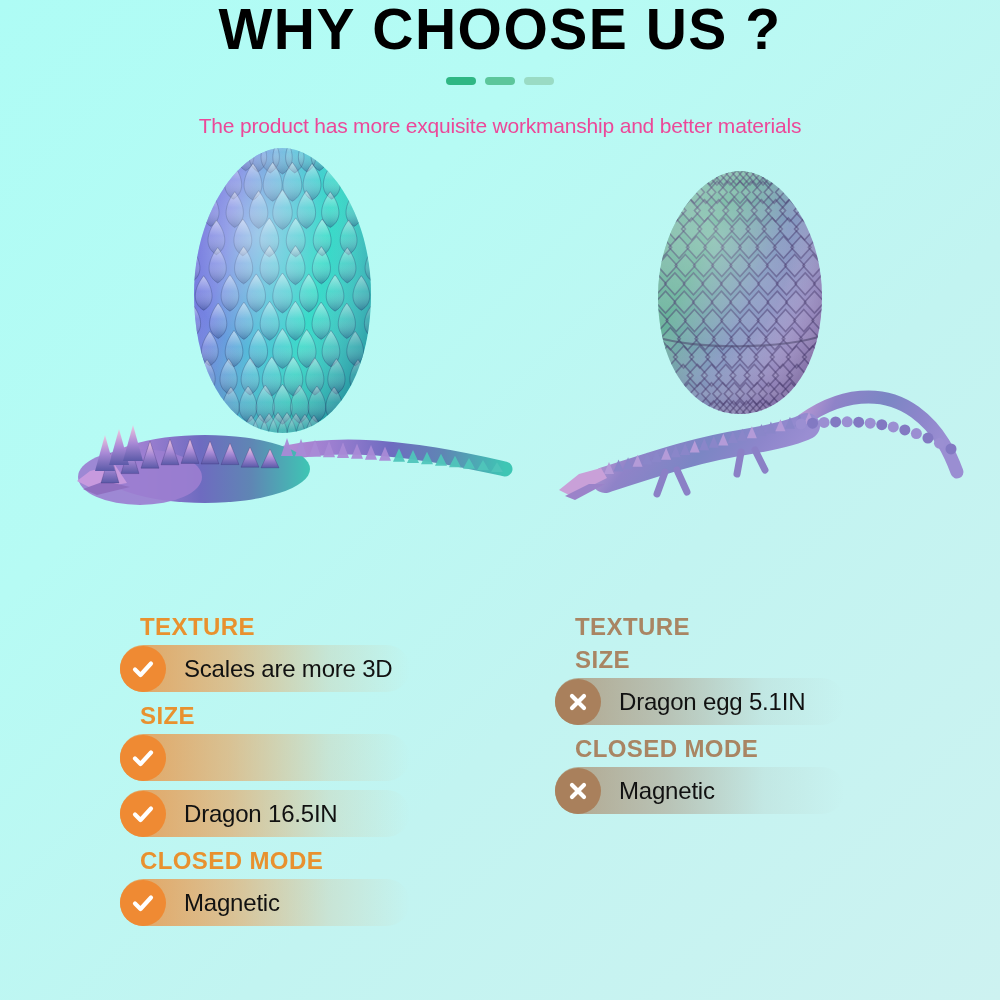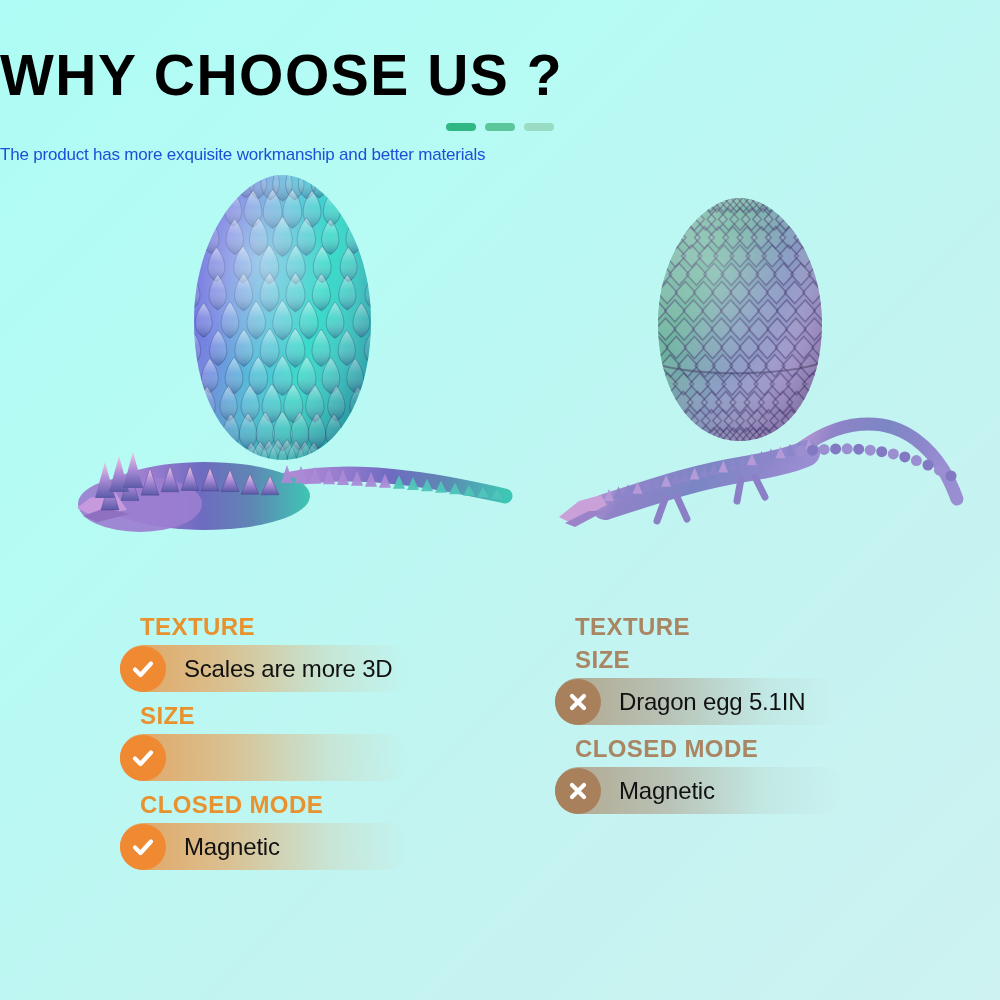--- a/index.html
+++ b/index.html
@@ -4,32 +4,32 @@
 <style>
   * { margin:0; padding:0; box-sizing:border-box; }
   html,body { width:1000px; height:1000px; }
   body {
     font-family: "Liberation Sans", sans-serif;
     background: linear-gradient(135deg,#aefcf5 0%, #b6fbf4 30%, #c2f4f1 62%, #cdf2f1 100%);
     position:relative; overflow:hidden;
   }
 
   
-  #header { text-align:left; padding-top:46px; }
+  #header { text-align:center; }
   #title {
     font-size:57px; font-weight:bold; letter-spacing:1.5px;
     color:#000; line-height:1.05;
   }
   #dashes { display:flex; gap:9px; justify-content:center; margin-top:17px; }
   .dash { width:30px; height:8px; border-radius:4px; }
   .dash.d1 { background:#2fb784; }
   .dash.d2 { background:#5cc69b; }
   .dash.d3 { background:#9adbc4; }
   #subtitle {
-    margin-top:14px; font-size:17px; color:#1d4ed8; letter-spacing:-0.2px;
+    margin-top:29px; font-size:21px; color:#ec4899; letter-spacing:-0.2px;
   }
 
   
   #products { position:relative; height:420px; margin-top:8px; }
   .product { position:absolute; }
   #product-left  { left:35px;  top:0;  width:480px; height:420px; }
   #product-right { left:540px; top:22px; width:445px; height:400px; }
 
   .egg-wrap { position:absolute; }
   #egg-left  { left:140px; top:0;   width:215px; height:290px; }
@@ -525,20 +525,29 @@
       </div>
       <div class="cat-head">SIZE</div>
       <div class="feature-row">
         <div class="pill"></div>
         <div class="badge check">
           <svg width="26" height="26" viewBox="0 0 26 26">
             <path d="M5 13.5 L10.5 19 L21 7.5" stroke="#ffffff" stroke-width="4.2" fill="none" stroke-linecap="round" stroke-linejoin="round"></path>
           </svg>
         </div>
       </div>
+      <div class="feature-row">
+        <div class="pill"></div>
+        <div class="badge check">
+          <svg width="26" height="26" viewBox="0 0 26 26">
+            <path d="M5 13.5 L10.5 19 L21 7.5" stroke="#ffffff" stroke-width="4.2" fill="none" stroke-linecap="round" stroke-linejoin="round"></path>
+          </svg>
+        </div>
+        <div class="feature-label">Dragon 16.5IN</div>
+      </div>
       <div class="cat-head">CLOSED MODE</div>
       <div class="feature-row">
         <div class="pill"></div>
         <div class="badge check">
           <svg width="26" height="26" viewBox="0 0 26 26">
             <path d="M5 13.5 L10.5 19 L21 7.5" stroke="#ffffff" stroke-width="4.2" fill="none" stroke-linecap="round" stroke-linejoin="round"></path>
           </svg>
         </div>
         <div class="feature-label">Magnetic</div>
       </div>

